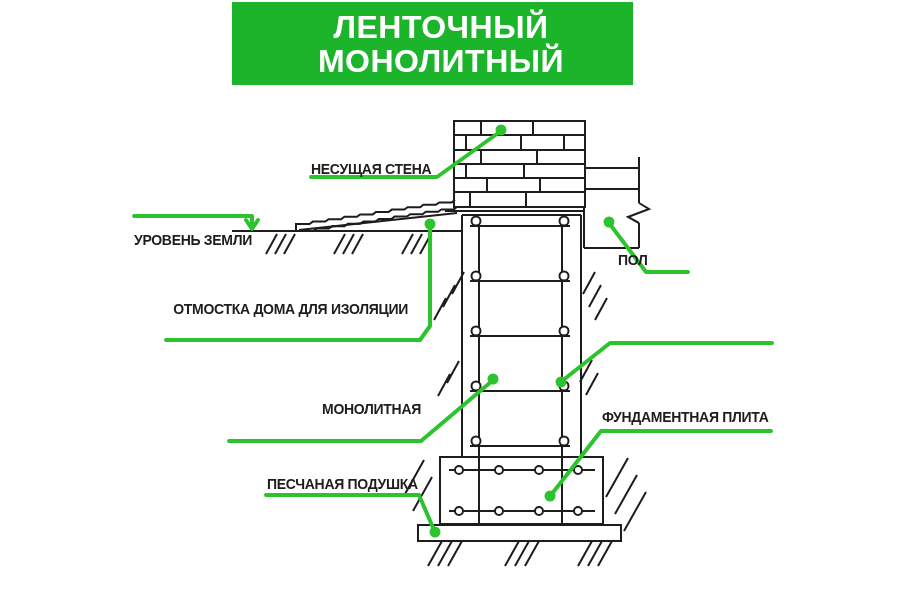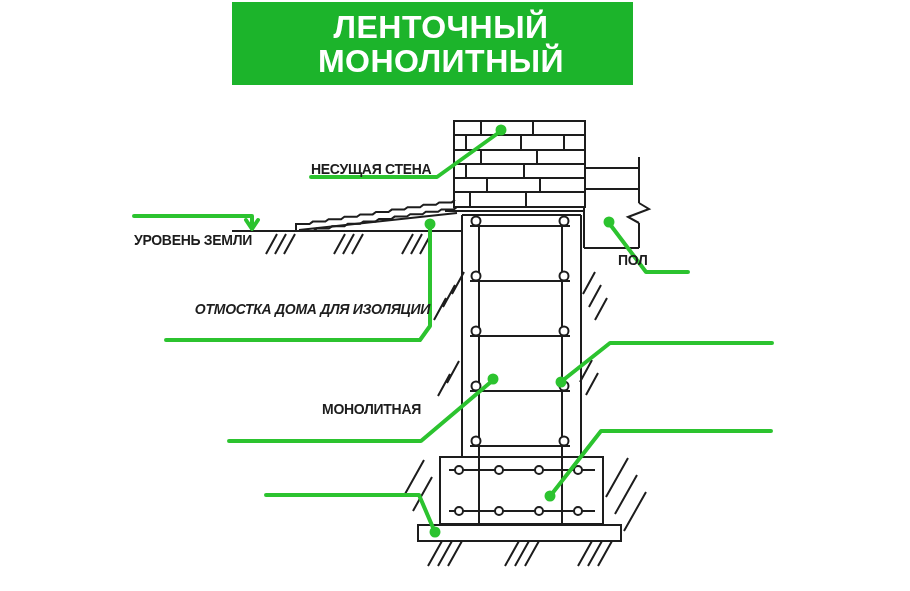--- a/index.html
+++ b/index.html
@@ -147,24 +147,26 @@
       </g>
     </g>
   </svg>
 
   <div class="lbl" style="left:134px;top:187px;margin-top:44px;">УРОВЕНЬ ЗЕМЛИ</div>
 
   <div class="lbl" style="left:311px;top:160px;">НЕСУЩАЯ СТЕНА</div>
 
   <div class="lbl" style="left:618px;top:251px;">ПОЛ</div>
 
-  <div class="lbl right" style="right:480px;top:300px;font-style:italic;">
+  <div class="lbl right" style="right:502px;top:300px;">
     <div>ОТМОСТКА ДОМА ДЛЯ ИЗОЛЯЦИИ</div>
   </div>
 
 
   <div class="lbl right" style="right:489px;top:400px;">
     <div>МОНОЛИТНАЯ</div>
   </div>
 
+  <div class="lbl" style="left:602px;top:408px;">ФУНДАМЕНТНАЯ ПЛИТА</div>
 
+  <div class="lbl" style="left:267px;top:475px;">ПЕСЧАНАЯ ПОДУШКА</div>
 
 </div>
 
 </body></html>

